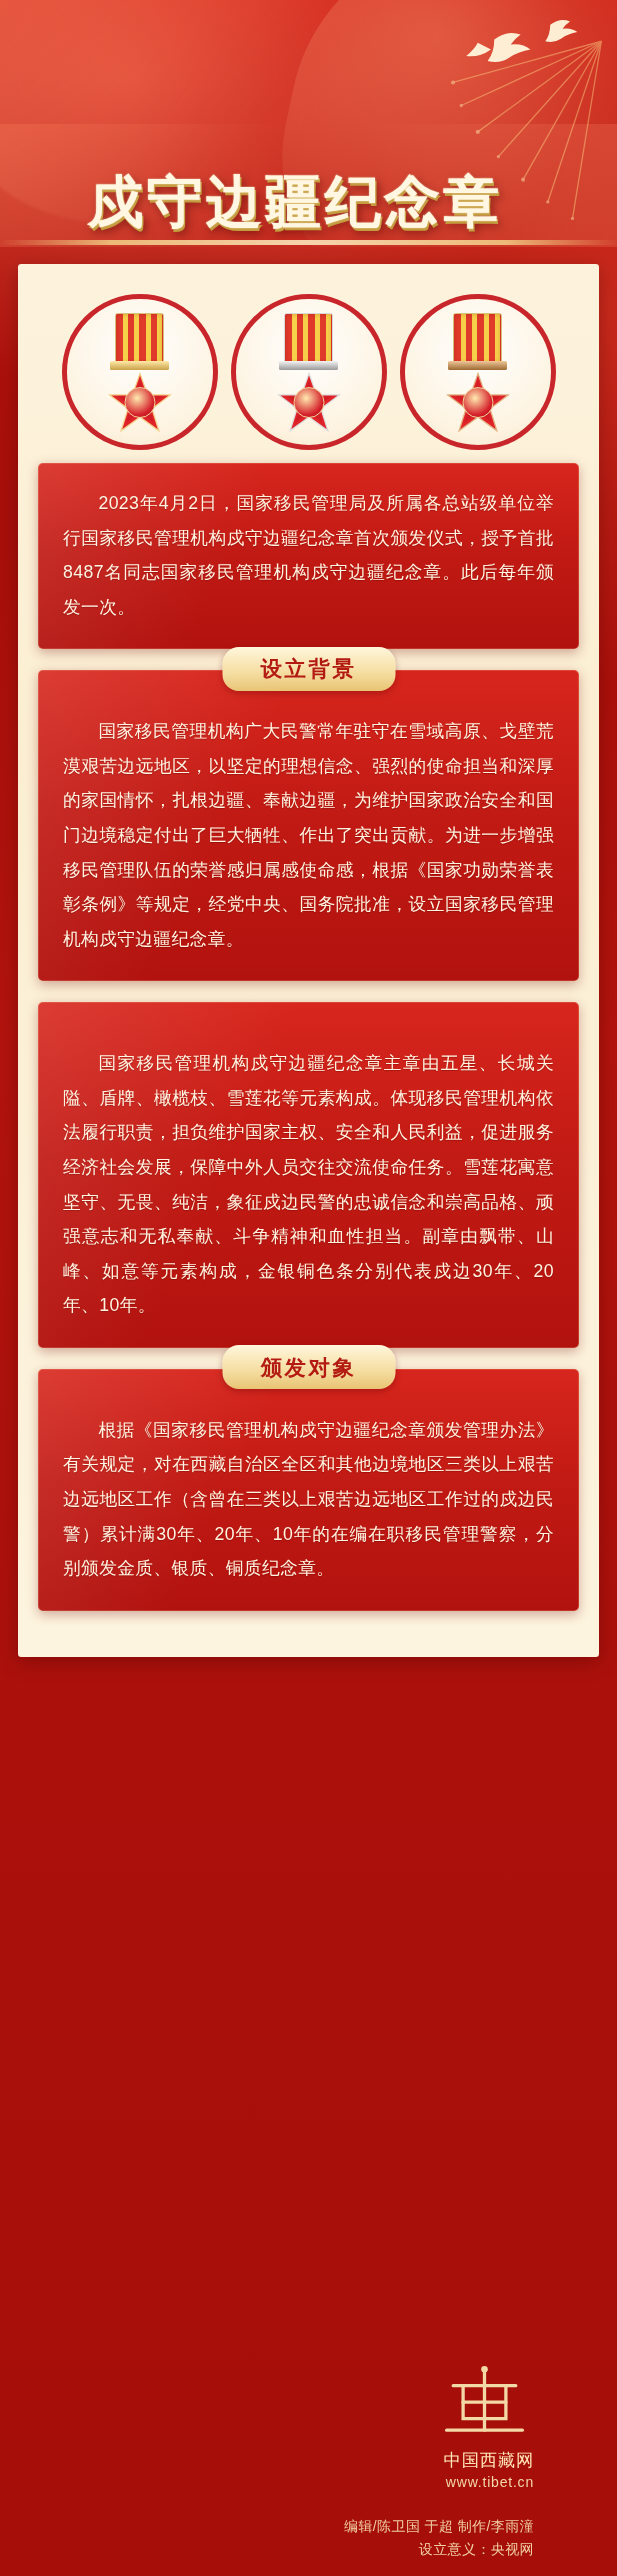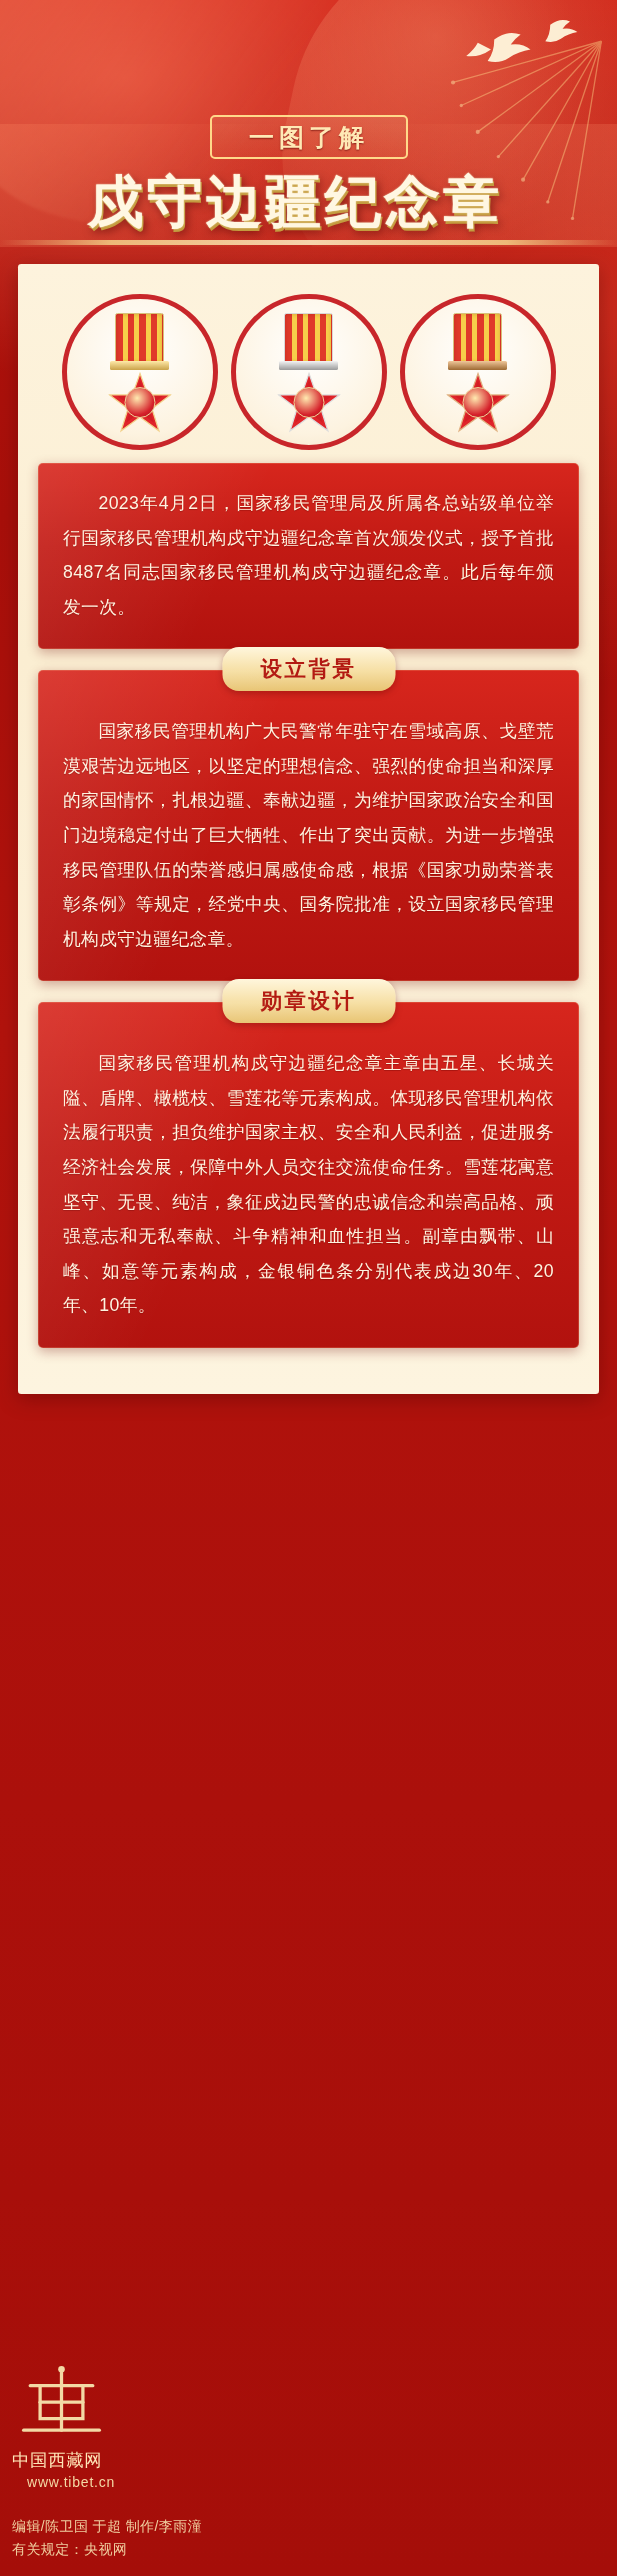--- a/index.html
+++ b/index.html
@@ -170,23 +170,23 @@
     font-size: 17.7px;
     line-height: 1.95;
     text-align: justify;
     text-indent: 2em;
     letter-spacing: 0.4px;
     text-shadow: 0 0.8px 0.8px rgba(100,0,0,0.35);
   }
 
   
   .footer {
-    position: absolute; left: 12px; bottom: 0; width: 534px;
+    position: absolute; left: 0; bottom: 0; width: 534px;
     padding-bottom: 15px;
-    text-align: left;
+    text-align: right;
   }
   .footer-logo { margin: 0 auto 5px; width: 99px; height: 79px; }
   .footer-site { color: #ffe6b8; font-size: 17.3px; letter-spacing: 0.8px; }
   .footer-url { color: #f3d9a5; font-size: 14px; letter-spacing: 0.8px; margin-top: 1.6px; padding-left: 15px; }
   .footer-credit {
     margin-top: 10px; color: #f0cfa0; font-size: 14px; line-height: 1.65; letter-spacing: 0.4px;
   }
   .footer-sep {
     width: 581px; height: 0.8px; margin: 13px auto 11.5px;
     background: linear-gradient(90deg, rgba(255,220,160,0), rgba(255,220,160,.45), rgba(255,220,160,0));
@@ -224,23 +224,20 @@
     </svg>
 
     <svg class="doves" viewBox="0 0 750 300">
       <g fill="#fff7dd" opacity="0.95">
         <path d="M600 48 q16 -12 32 -6 q-8 6 -12 12 q14 -2 24 6 q-14 2 -26 10 q-12 8 -26 4 q8 -10 8 -26z"></path>
         <path d="M596 60 q-14 10 -30 8 q10 -8 14 -16z"></path>
         <path d="M668 30 q12 -9 24 -4 q-6 4 -9 9 q10 -2 18 4 q-11 2 -20 8 q-9 6 -19 3 q6 -8 6 -20z"></path>
       </g>
     </svg>
 
-    <div class="hero-tagline">
-      <span>一图了解</span>
-    </div>
   </div>
 
   <div class="hero-title-wrap">
     <span class="hero-title">戍守边疆纪念章</span>
   </div>
   <div class="title-rule"></div>
 
   <div class="sheet">
 
     <div class="medals">
@@ -291,27 +288,32 @@
       <div class="card with-head">
         <div class="card-head">
           <span>设立背景</span>
         </div>
         <p>国家移民管理机构广大民警常年驻守在雪域高原、戈壁荒漠艰苦边远地区，以坚定的理想信念、强烈的使命担当和深厚的家国情怀，扎根边疆、奉献边疆，为维护国家政治安全和国门边境稳定付出了巨大牺牲、作出了突出贡献。为进一步增强移民管理队伍的荣誉感归属感使命感，根据《国家功勋荣誉表彰条例》等规定，经党中央、国务院批准，设立国家移民管理机构戍守边疆纪念章。</p>
       </div>
     </div>
 
     <div class="block">
       <div class="card with-head">
+        <p>国家移民管理机构戍守边疆纪念章主章由五星、长城关隘、盾牌、橄榄枝、雪莲花等元素构成。体现移民管理机构依法履行职责，担负维护国家主权、安全和人民利益，促进服务经济社会发展，保障中外人员交往交流使命任务。雪莲花寓意坚守、无畏、纯洁，象征戍边民警的忠诚信念和崇高品格、顽强意志和无私奉献、斗争精神和血性担当。副章由飘带、山峰、如意等元素构成，金银铜色条分别代表戍边30年、20年、10年。</p>
+      </div>
+    </div>
+
+    <div class="block">
+      <div class="card with-head">
         <div class="card-head">
-          <span>勋章设计</span>
-        </div>
-        <p>国家移民管理机构戍守边疆纪念章主章由五星、长城关隘、盾牌、橄榄枝、雪莲花等元素构成。体现移民管理机构依法履行职责，担负维护国家主权、安全和人民利益，促进服务经济社会发展，保障中外人员交往交流使命任务。雪莲花寓意坚守、无畏、纯洁，象征戍边民警的忠诚信念和崇高品格、顽强意志和无私奉献、斗争精神和血性担当。副章由飘带、山峰、如意等元素构成，金银铜色条分别代表戍边30年、20年、10年。</p>
-      </div>
-    </div>
-
+          <span>颁发对象</span>
+        </div>
+        <p>根据《国家移民管理机构戍守边疆纪念章颁发管理办法》有关规定，对在西藏自治区全区和其他边境地区三类以上艰苦边远地区工作（含曾在三类以上艰苦边远地区工作过的戍边民警）累计满30年、20年、10年的在编在职移民管理警察，分别颁发金质、银质、铜质纪念章。</p>
+      </div>
+    </div>
 
 
   </div>
 
   <div class="footer">
     <svg class="footer-logo" viewBox="0 0 120 96">
       <g fill="none" stroke="#f3d9a5" stroke-width="4" stroke-linecap="round">
         <path d="M22 30 h76"></path>
         <path d="M60 14 v70"></path>
         <path d="M34 30 v40 h52 v-40"></path>
@@ -320,18 +322,18 @@
       </g>
       <g fill="#f3d9a5">
         <circle cx="60" cy="10" r="4"></circle>
       </g>
     </svg>
     <div class="footer-site">中国西藏网</div>
     <div class="footer-url">www.tibet.cn</div>
     <div class="footer-sep"></div>
     <div class="footer-credit">
       <div>编辑/陈卫国 于超  制作/李雨潼</div>
-      <div>有关规定：央视网</div>
+      <div>设立意义：央视网</div>
     </div>
   </div>
 
 </div>
 
 
 </body></html>

